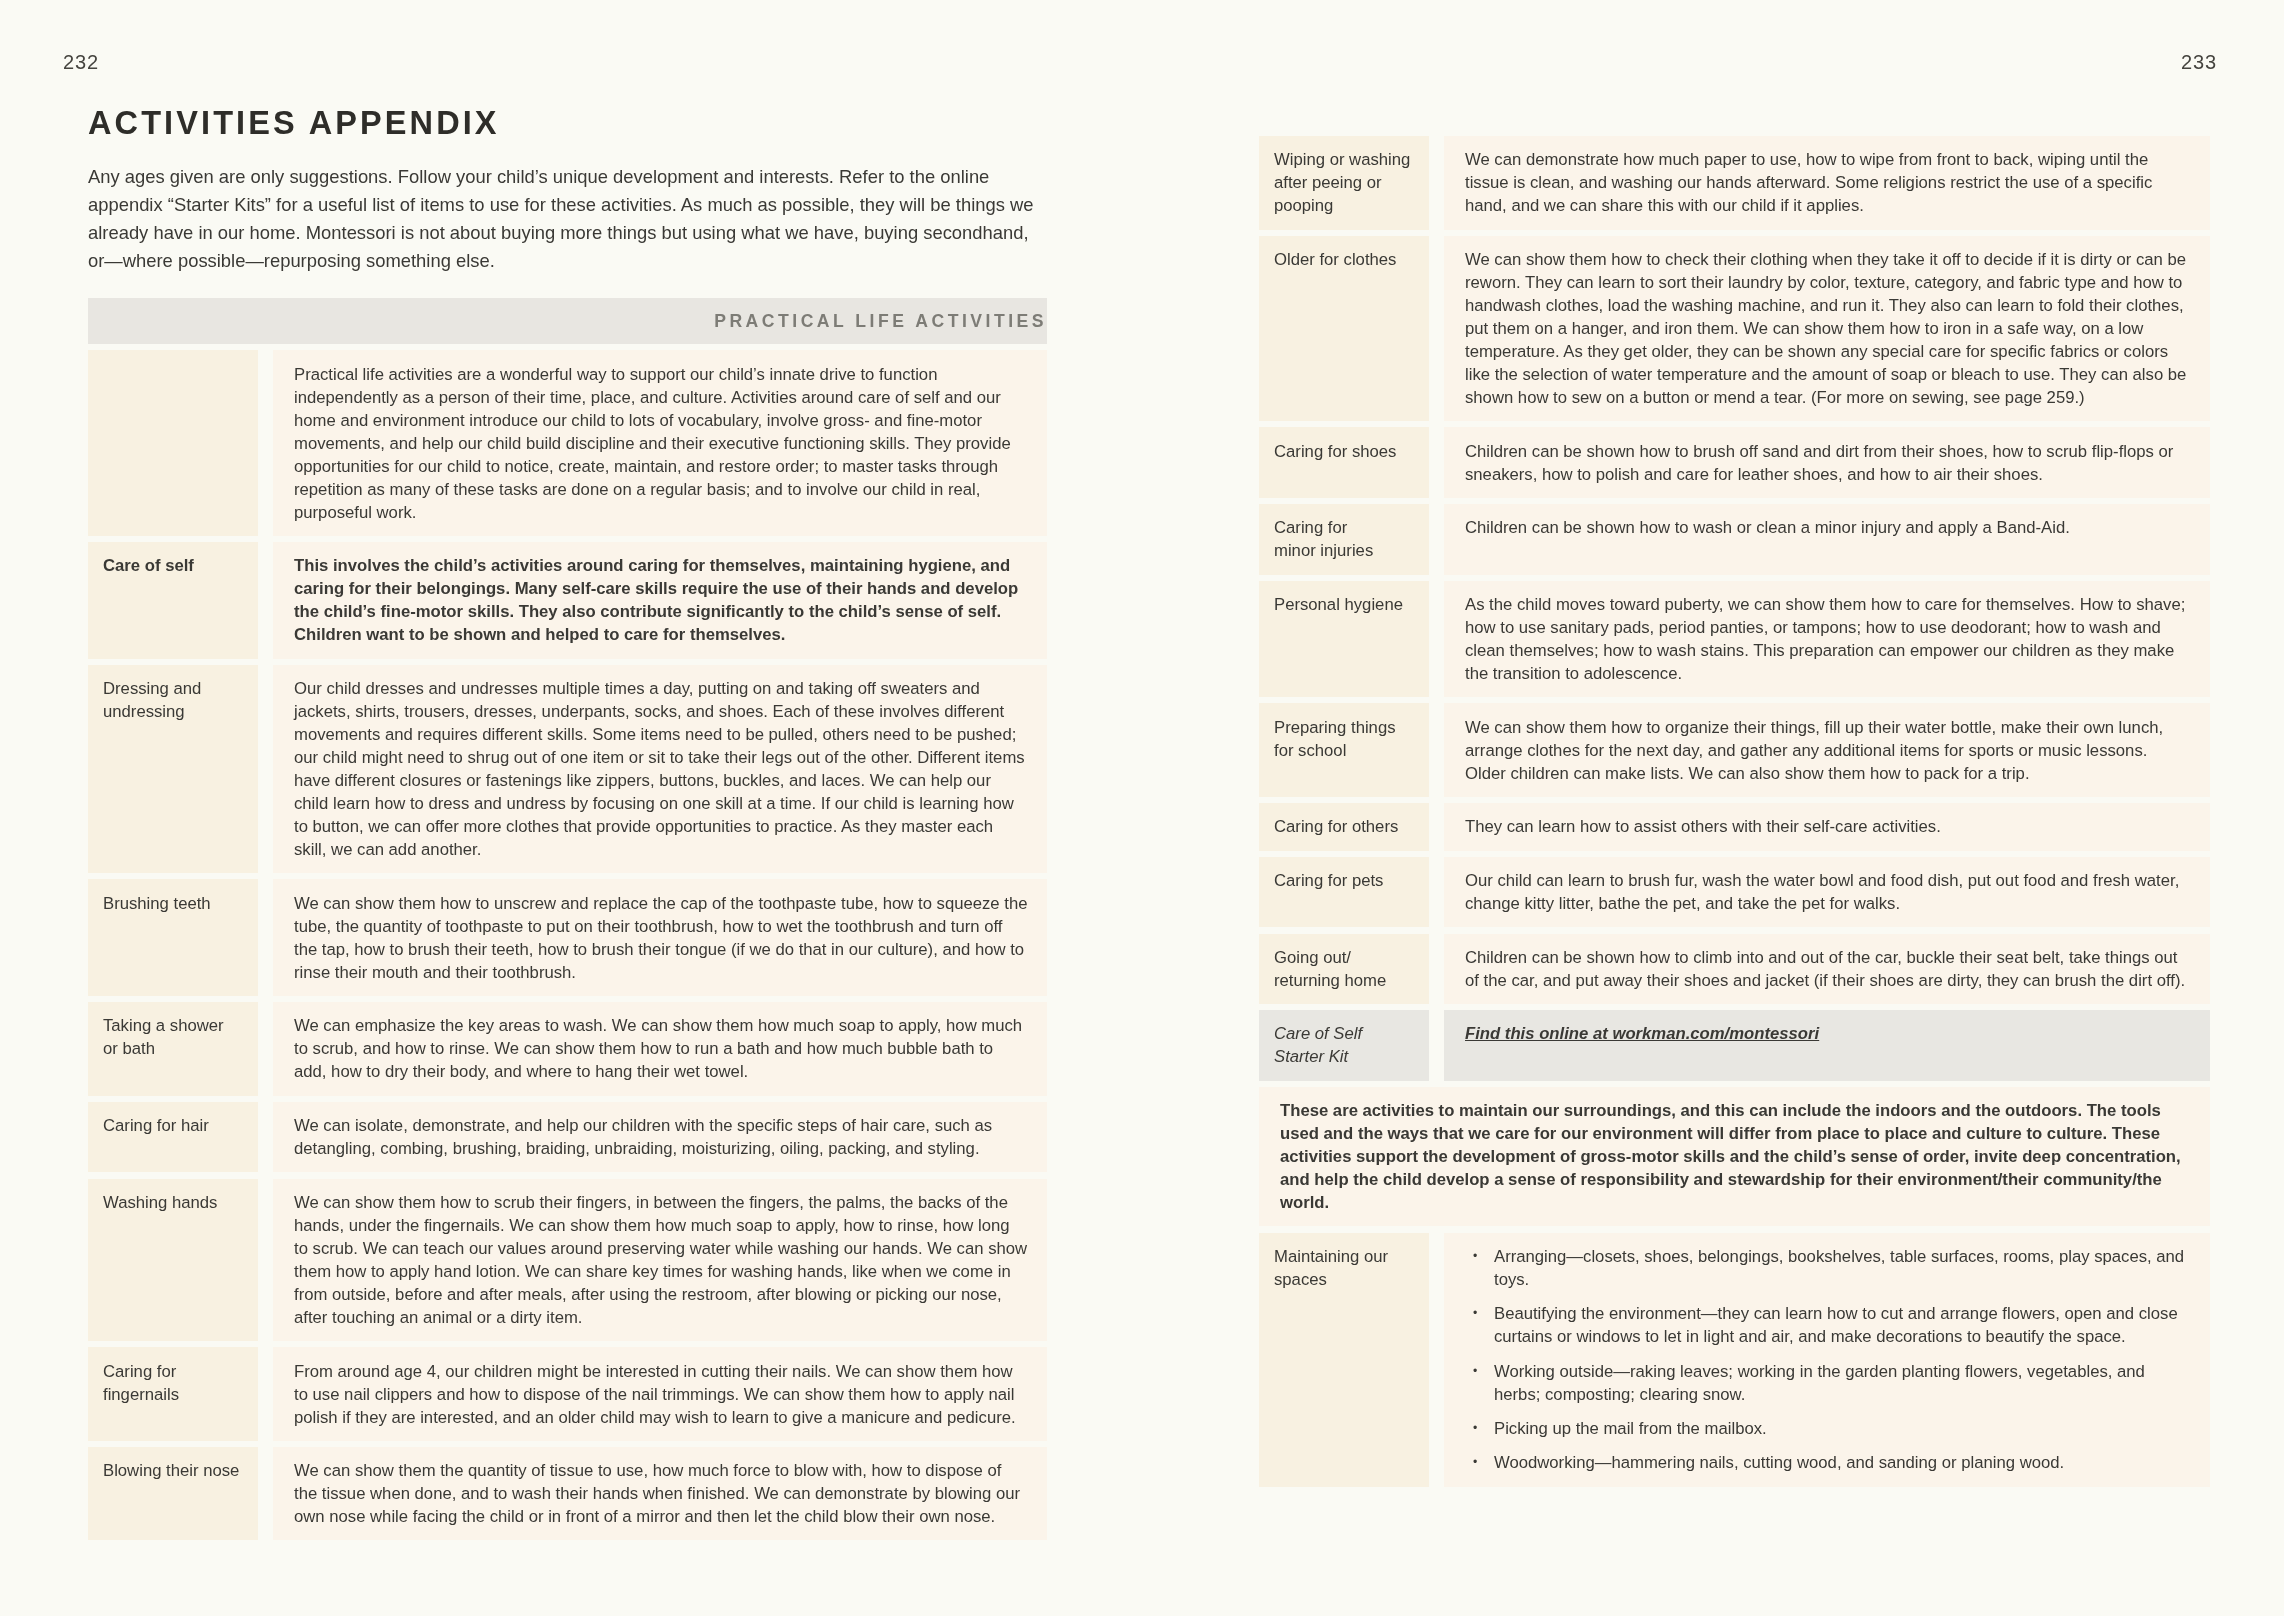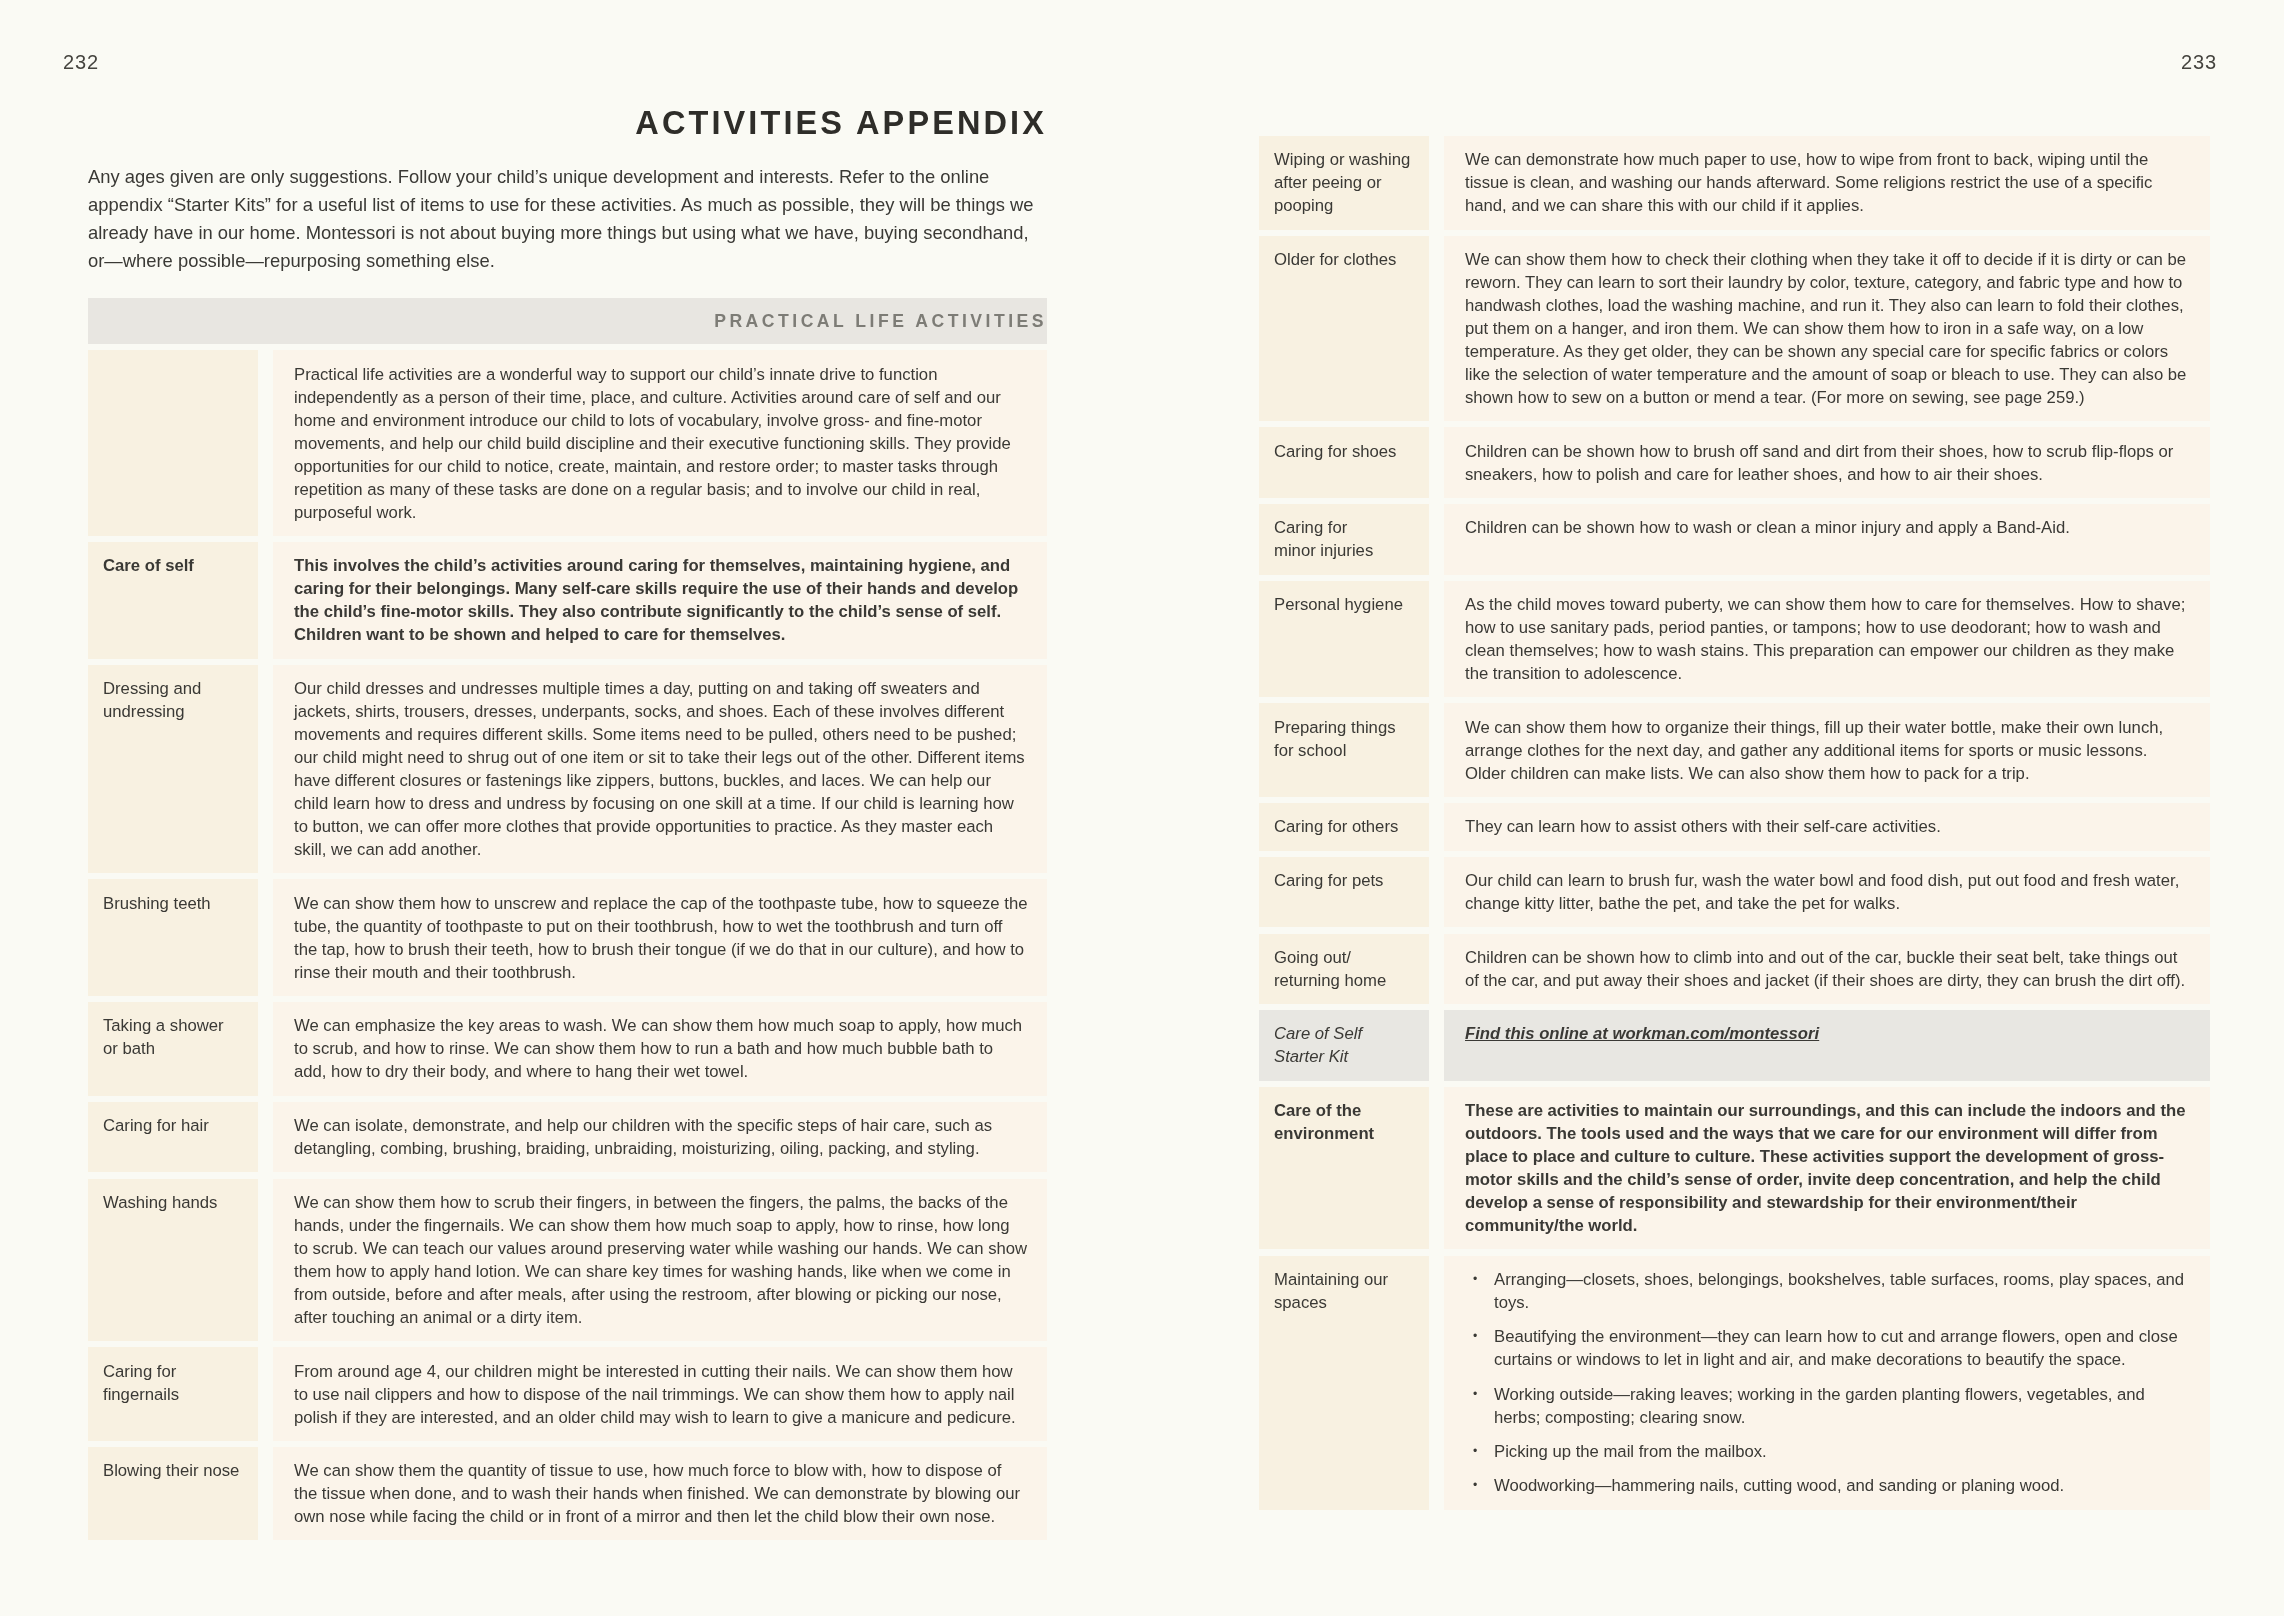--- a/index.html
+++ b/index.html
@@ -19,21 +19,21 @@
     font-family:"Liberation Sans", sans-serif;
   }
   .page-num{
     position:absolute;top:51px;font-size:20px;letter-spacing:0.9px;color:#45443f;
   }
   #num-left{left:63px;}
   #num-right{right:67px;}
   .page-left{position:absolute;left:88px;top:105px;width:959px;}
   .page-right{position:absolute;left:1259px;top:136px;width:951px;}
   .title{
-    font-size:32.5px;font-weight:700;letter-spacing:3.1px;color:#2e2d29;text-align:right;
+    font-size:32.5px;font-weight:700;letter-spacing:3.1px;color:#2e2d29;
   }
   .intro{
     margin-top:21px;font-size:18.4px;line-height:28px;
   }
   .plt-table{margin-top:23px;}
   .plt-header{
     background:var(--header-bg);color:var(--header-text);
     font-weight:700;letter-spacing:3.5px;text-align:right;
     font-size:17.6px;padding:13px 0 12.3px;margin-bottom:6.1px;
   }
@@ -157,22 +157,20 @@
           <div class="plt-cell plt-label">Going out/
 returning home</div>
           <div class="plt-cell plt-body">Children can be shown how to climb into and out of the car, buckle their seat belt, take things out of the car, and put away their shoes and jacket (if their shoes are dirty, they can brush the dirt off).</div>
         </div>
         <div class="plt-row row-starter">
           <div class="plt-cell plt-label">Care of Self
 Starter Kit</div>
           <div class="plt-cell plt-body">Find this online at workman.com/montessori</div>
         </div>
         <div class="plt-row row-bold">
-          <div class="plt-cell plt-label">Care of the
-environment</div>
           <div class="plt-cell plt-body">These are activities to maintain our surroundings, and this can include the indoors and the outdoors. The tools used and the ways that we care for our environment will differ from place to place and culture to culture. These activities support the development of gross-motor skills and the child’s sense of order, invite deep concentration, and help the child develop a sense of responsibility and stewardship for their environment/their community/the world.</div>
         </div>
         <div class="plt-row row-normal">
           <div class="plt-cell plt-label">Maintaining our
 spaces</div>
           <div class="plt-cell plt-body">
             <ul class="bullets">
               <li>Arranging—closets, shoes, belongings, bookshelves, table surfaces, rooms, play spaces, and toys.</li>
               <li>Beautifying the environment—they can learn how to cut and arrange flowers, open and close curtains or windows to let in light and air, and make decorations to beautify the space.</li>
               <li>Working outside—raking leaves; working in the garden planting flowers, vegetables, and herbs; composting; clearing snow.</li>

